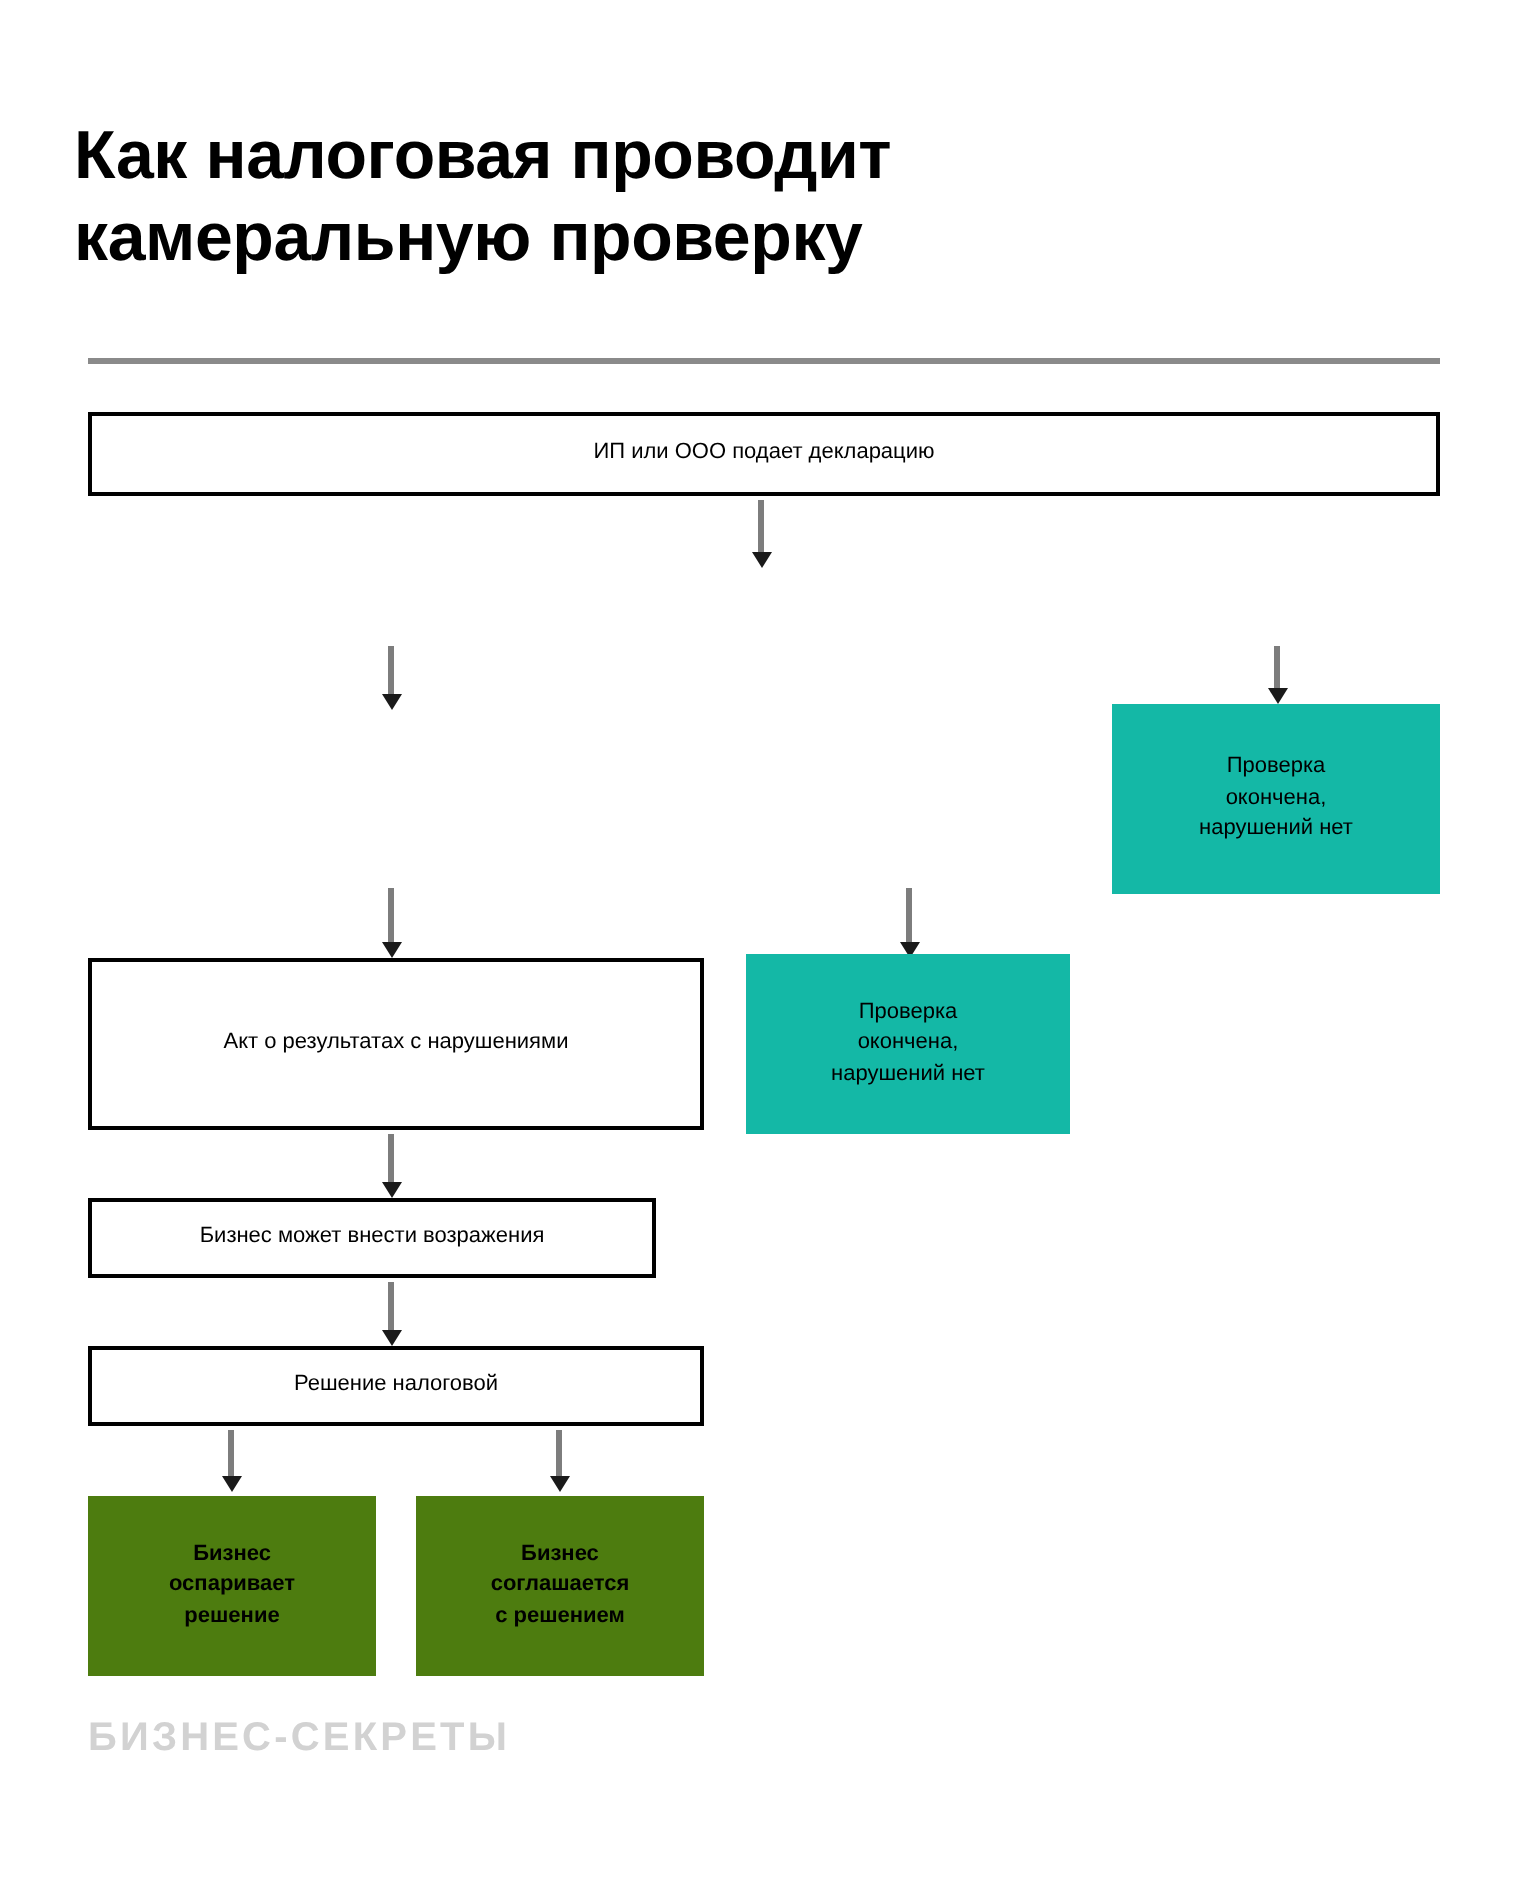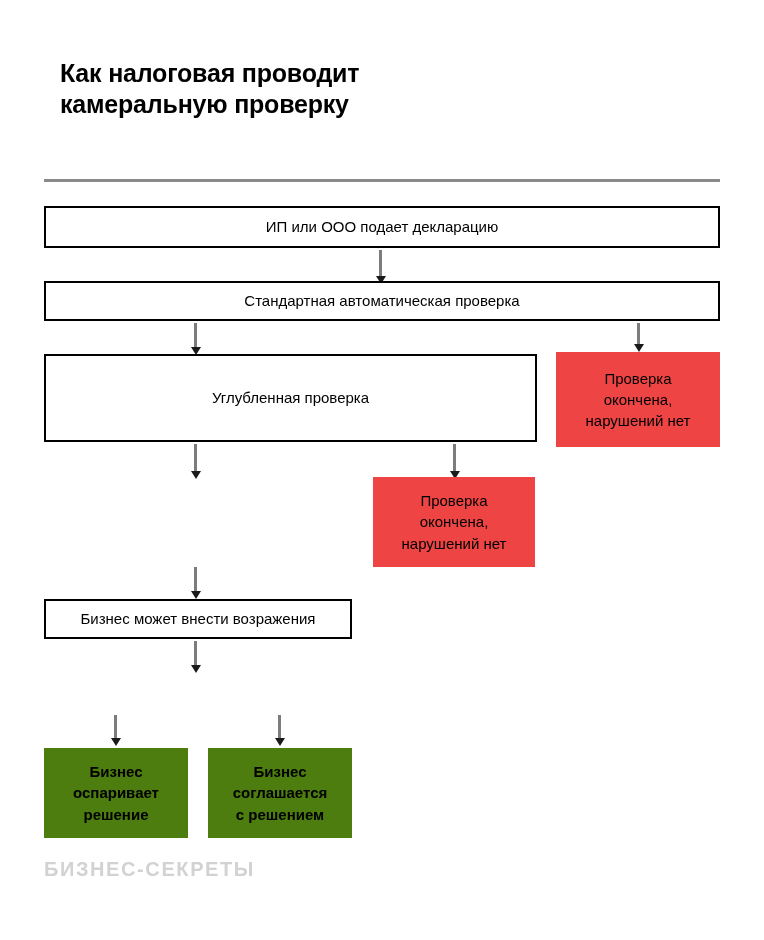--- a/index.html
+++ b/index.html
@@ -19,24 +19,24 @@
   .canvas {
     position: absolute;
     left: 0; top: 0;
     width: 764px;
     height: 940px;
   }
 
   
   .title {
     position: absolute;
-    left: 60px;
+    left: 37px;
     top: 58px;
     width: 660px;
-    font-size: 25px;
+    font-size: 34px;
     font-weight: bold;
     line-height: 1.22;
     letter-spacing: -0.2px;
     color: #000;
     white-space: pre-line;
   }
 
   
   .rule {
     position: absolute;
@@ -48,32 +48,32 @@
   }
 
   
   .node {
     position: absolute;
     box-sizing: border-box;
     display: flex;
     align-items: center;
     justify-content: center;
     text-align: center;
-    font-size: 15px;
+    font-size: 11px;
     line-height: 1.42;
     color: #000;
     white-space: pre-line;
     padding: 4px 8px;
   }
   .node.outline {
     border: 2px solid #000000;
     background: #ffffff;
   }
   .node.green {
-    background: #ef4444;
+    background: #14b8a6;
     border: none;
   }
   .node.yellow {
     background: #4d7c0f;
     border: none;
     font-weight: bold;
   }
 
   
   .arrow {
@@ -112,45 +112,45 @@
 
   <div class="title">Как налоговая проводит
 камеральную проверку</div>
 
   <div class="rule"></div>
 
   <div class="node outline" style="left:44px; top:206px; width:676px; height:42px;">ИП или ООО подает декларацию</div>
 
   <div class="arrow" style="left:379px; top:250px; height:27px;"></div>
 
-  <div class="node outline" style="left:44px; top:281px; width:676px; height:40px;">Стандартная автоматическая проверка</div>
 
   <div class="arrow" style="left:194px; top:323px; height:25px;"></div>
   <div class="arrow" style="left:637px; top:323px; height:22px;"></div>
 
-  <div class="node outline" style="left:44px; top:354px; width:493px; height:88px;">Углубленная проверка</div>
 
   <div class="node green" style="left:556px; top:352px; width:164px; height:95px;">Проверка
 окончена,
 нарушений нет</div>
 
   <div class="arrow" style="left:194px; top:444px; height:28px;"></div>
   <div class="arrow" style="left:453px; top:444px; height:28px;"></div>
 
+  <div class="node outline" style="left:44px; top:479px; width:308px; height:86px;">Акт о результатах с нарушениями</div>
 
   <div class="node green" style="left:373px; top:477px; width:162px; height:90px;">Проверка
 окончена,
 нарушений нет</div>
 
   <div class="arrow" style="left:194px; top:567px; height:25px;"></div>
 
-  <div class="node outline" style="left:44px; top:599px; width:308px; height:40px;">Бизнес может внести возражения</div>
+  <div class="node outline" style="left:44px; top:599px; width:284px; height:40px;">Бизнес может внести возражения</div>
 
   <div class="arrow" style="left:194px; top:641px; height:25px;"></div>
 
+  <div class="node outline" style="left:44px; top:673px; width:308px; height:40px;">Решение налоговой</div>
 
   <div class="arrow" style="left:114px; top:715px; height:24px;"></div>
   <div class="arrow" style="left:278px; top:715px; height:24px;"></div>
 
   <div class="node yellow" style="left:44px; top:748px; width:144px; height:90px;">Бизнес
 оспаривает
 решение</div>
 
   <div class="node yellow" style="left:208px; top:748px; width:144px; height:90px;">Бизнес
 соглашается

